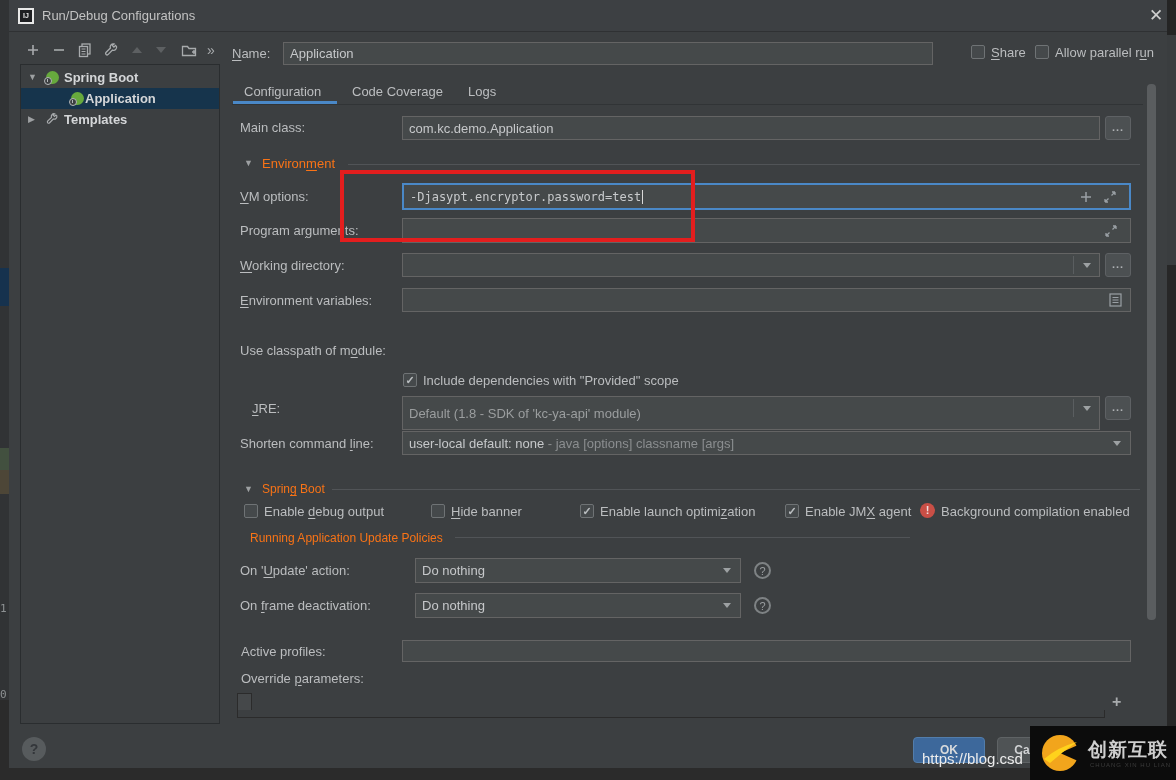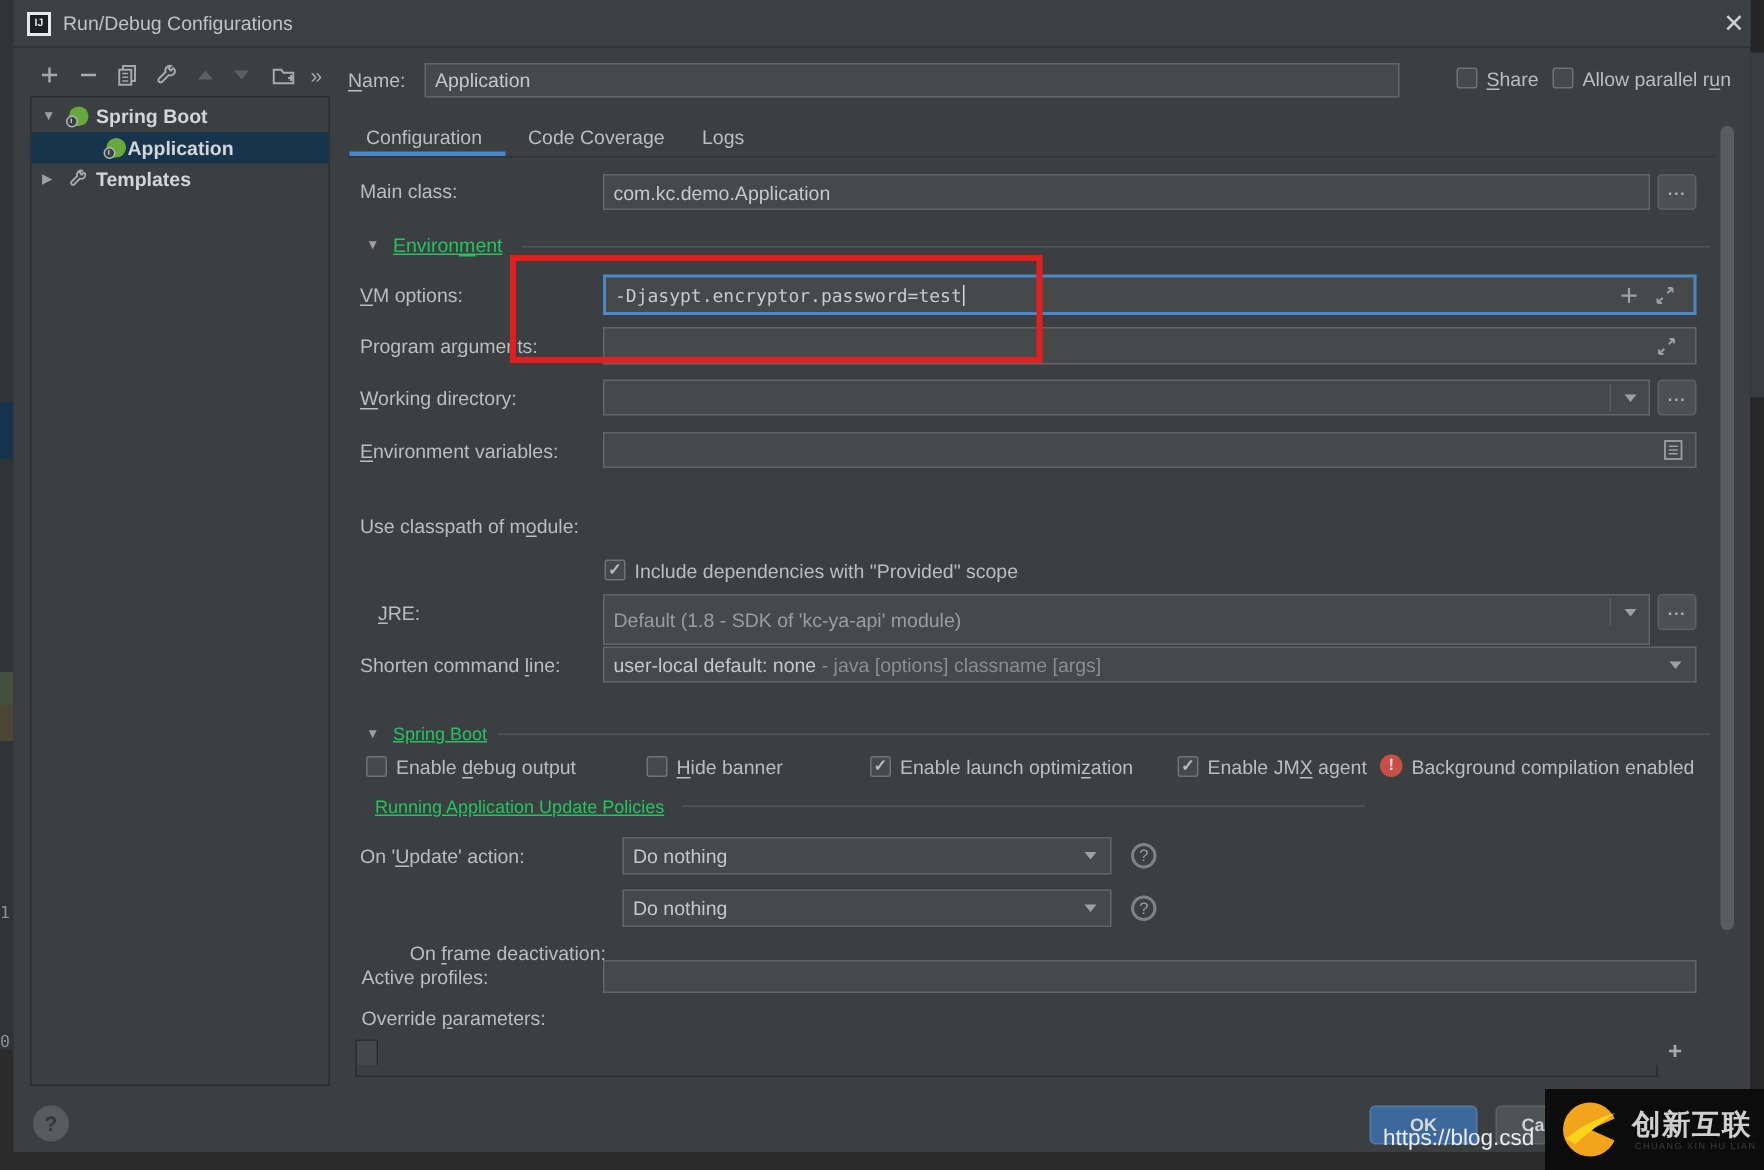--- a/index.html
+++ b/index.html
@@ -58,21 +58,21 @@
   .cb { width:14px; height:14px; background:#45494b; border:1px solid #6f7375; border-radius:2px;
         color:#b9bdbf; font-size:11px; font-weight:bold; text-align:center; line-height:12px; }
 
   
   .tab { top:84px; color:#bcbec0; font-size:13px; }
   #tab-underline { left:233px; top:101px; width:104px; height:3px; background:#4a88c7; }
   #tab-sep { left:232px; top:104px; width:911px; height:1px; background:#313436; }
 
   
   .sect-arrow { font-size:9px; color:#9da0a2; }
-  .sect-title { color:#22c55e; font-size:12px;text-decoration:underline; }
+  .sect-title { color:#f97316; font-size:12px; }
   .help-circ2 { width:17px; height:17px; border:2px solid #7e8284; border-radius:50%; color:#9a9ea0;
                font-size:11px; text-align:center; line-height:14px; }
 
   
   .err-circ { width:15px; height:15px; border-radius:50%; background:#c94f46; color:#f1dddd;
               font-size:11px; font-weight:bold; text-align:center; line-height:15px; }
 
   
   .tbl-head { background:#45484a; border:1px solid #2b2b2b; color:#c0c2c4; font-size:12px;
               text-align:center; line-height:16px; }
@@ -298,21 +298,21 @@
   <div class="abs sect-title" style="left:250px;top:531px;">Running Application Update Policies</div>
   <div class="abs rule" style="left:455px;top:537px;width:455px;"></div>
 
   <div class="abs lbl" style="left:240px;top:563px;width:164px;text-align:left;">On '<span class="mn">U</span>pdate' action:</div>
   <div class="abs field" style="left:415px;top:558px;width:326px;height:25px;">
     <span>Do nothing</span>
     <span class="icon-right dd-arrow" style="right:9px;top:9px;"></span>
   </div>
   <div class="abs help-circ2" style="left:754px;top:562px;">?</div>
 
-  <div class="abs lbl" style="left:240px;top:598px;width:164px;text-align:right;margin-top:30px;">On <span class="mn">f</span>rame deactivation:</div>
+  <div class="abs lbl" style="left:240px;top:598px;width:164px;text-align:left;">On <span class="mn">f</span>rame deactivation:</div>
   <div class="abs field" style="left:415px;top:593px;width:326px;height:25px;">
     <span>Do nothing</span>
     <span class="icon-right dd-arrow" style="right:9px;top:9px;"></span>
   </div>
   <div class="abs help-circ2" style="left:754px;top:597px;">?</div>
 
   <div class="abs lbl" style="left:241px;top:644px;">Active profiles:</div>
   <div class="abs field" style="left:402px;top:640px;width:729px;height:22px;">
     <span></span>
   </div>

